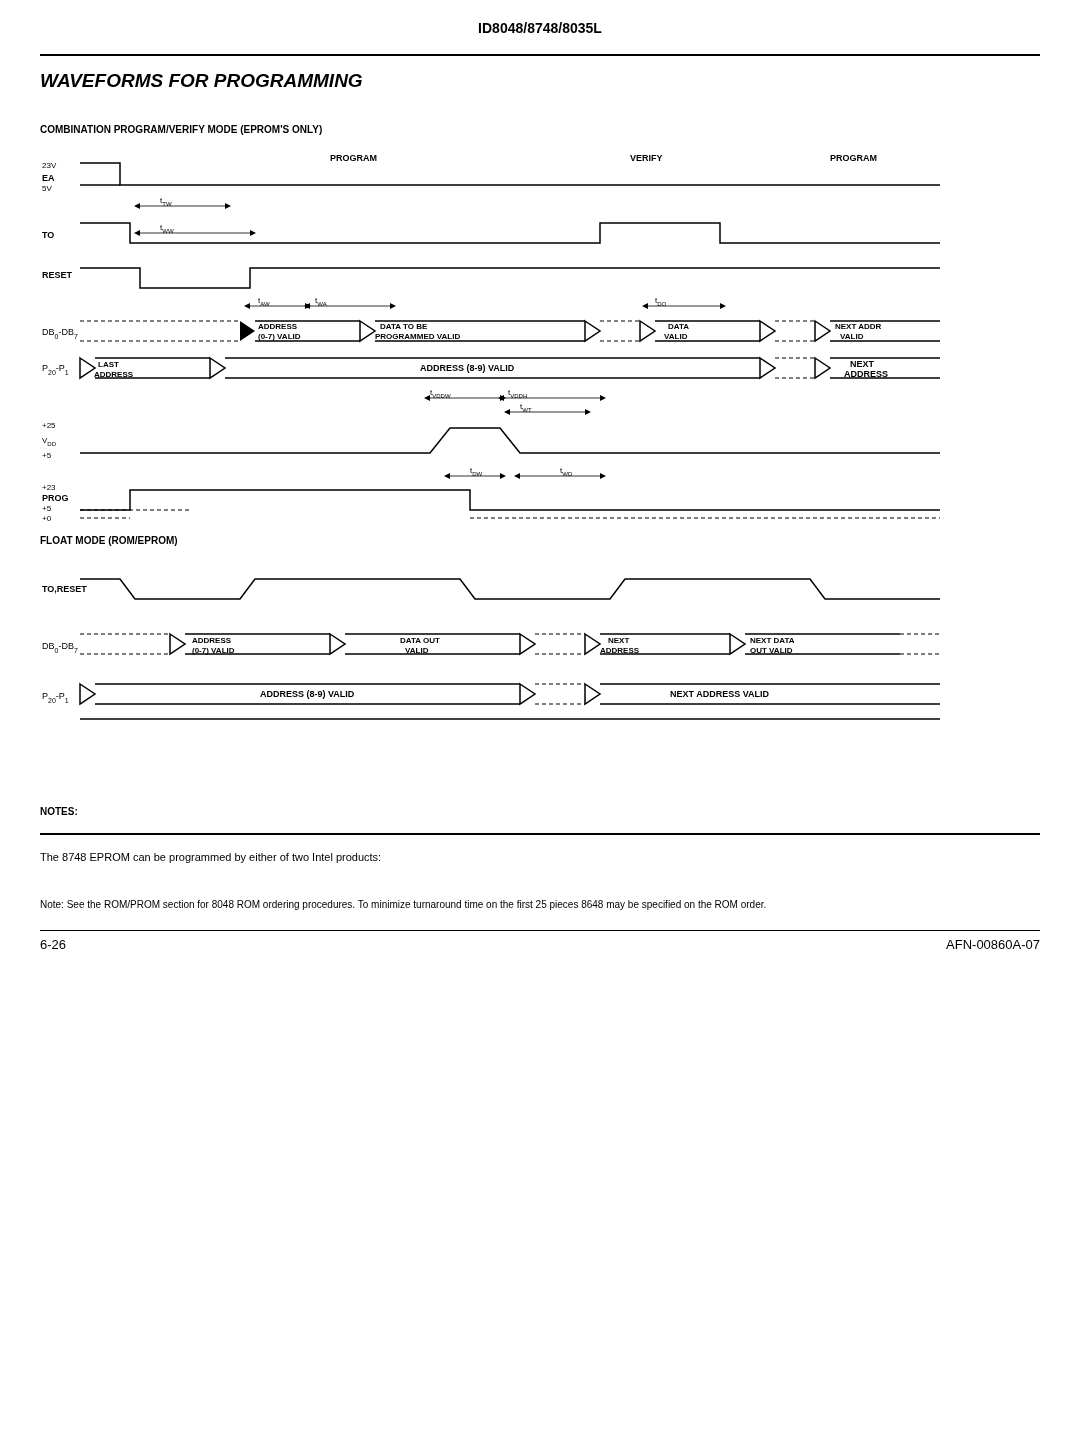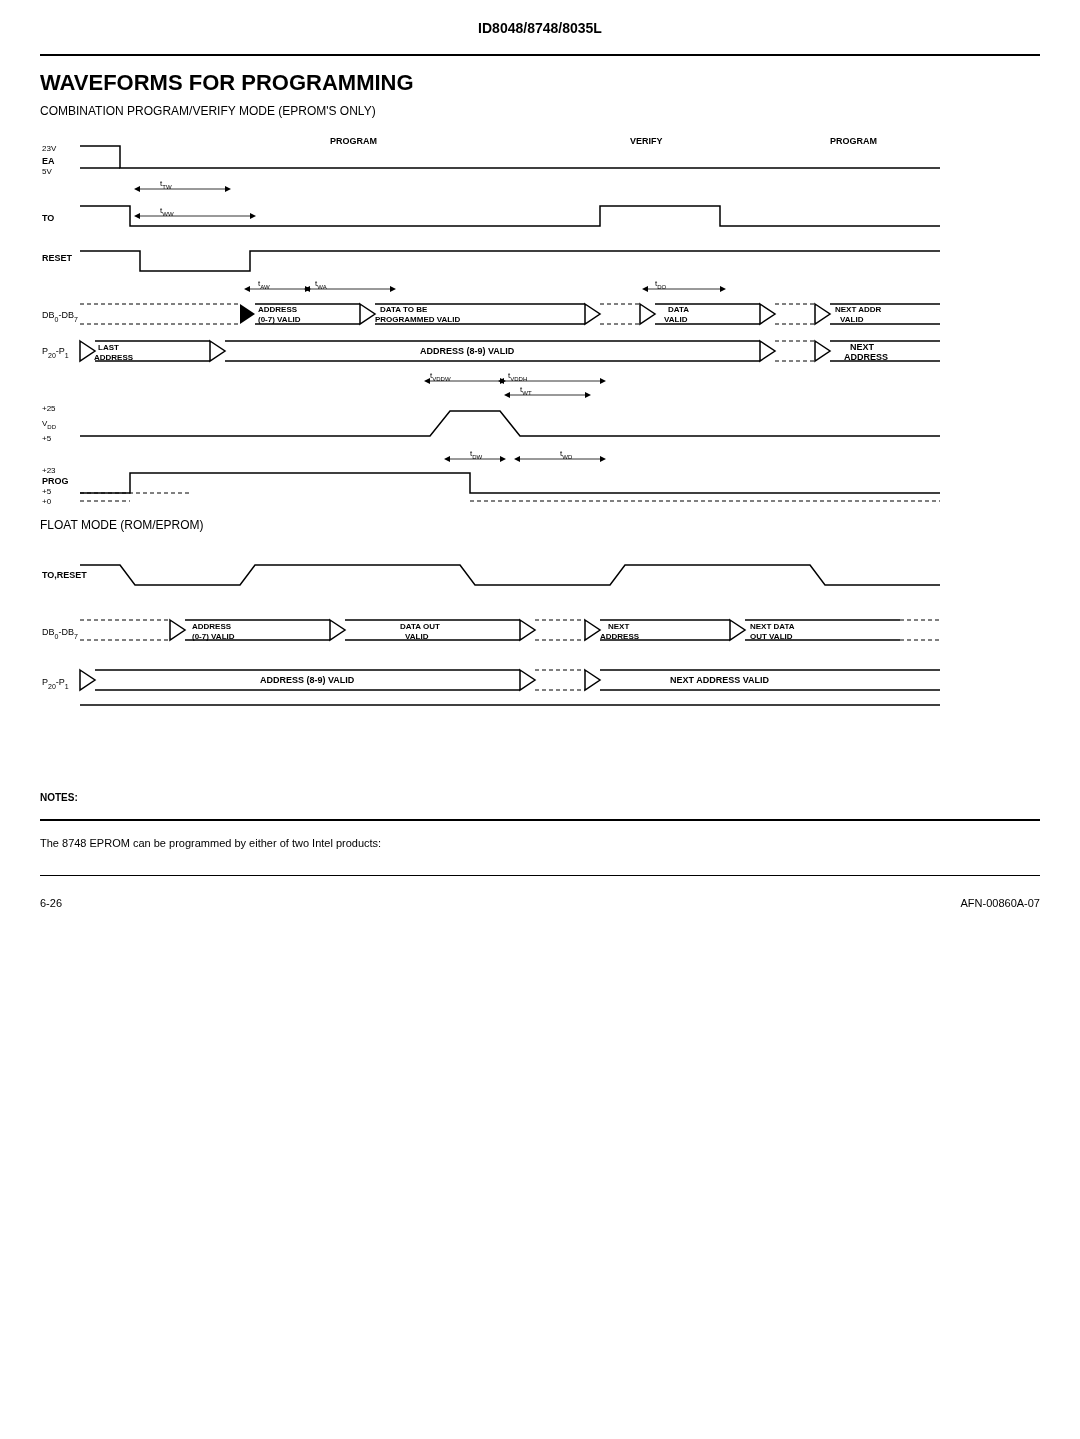--- a/index.html
+++ b/index.html
@@ -14,27 +14,28 @@
     }
     .page-header {
       text-align: center;
       font-size: 14px;
       font-weight: bold;
       border-bottom: 2px solid #000;
       padding-bottom: 18px;
       margin-bottom: 14px;
     }
     .section-title {
-      font-size: 22px;
+      font-size: 19px;
       font-weight: bold;
-      margin-bottom: 8px;
+      margin-bottom: 32px;
+      font-style: italic;
     }
     .diagram-title {
-      font-size: 12px;
-      font-weight: normal;
+      font-size: 10px;
+      font-weight: bold;
       margin-bottom: 8px;
     }
     .waveform-container {
       position: relative;
       width: 100%;
       margin-bottom: 10px;
     }
     svg text {
       font-family: Arial, Helvetica, sans-serif;
     }
@@ -62,23 +63,23 @@
       flex: 1;
       font-size: 10px;
     }
     .bottom-left p { margin-bottom: 6px; }
     .bottom-left ol { margin-left: 18px; }
     .bottom-left ol li { margin-bottom: 4px; }
     .page-footer {
       display: flex;
       justify-content: space-between;
       margin-top: 20px;
-      font-size: 11px;
+      font-size: 13px;
       border-top: 1px solid #000;
-      padding-top: 21px;
+      padding-top: 6px;
     }
   </style>
 </head>
 <body>
 
 <div class="page-header">
   <span>ID8048/8748/8035L</span>
 </div>
 
 <div class="section-title">WAVEFORMS FOR PROGRAMMING</div>
@@ -318,18 +319,21 @@
 <div class="notes-section">
   <span class="notes-title">NOTES:</span>
 </div>
 
 <div class="bottom-divider"></div>
 
 <div class="bottom-content">
   <div class="bottom-left">
     <p>The 8748 EPROM can be programmed by either of two Intel products:</p>
   </div>
+  <div class="bottom-right">
+    <p>Note: See the ROM/PROM section for 8048 ROM ordering procedures. To minimize turnaround time on the first 25 pieces 8648 may be specified on the ROM order.</p>
+  </div>
 </div>
 
 <div class="page-footer">
   <span>6-26</span>
   <span>AFN-00860A-07</span>
 </div>
 
 </body></html>

